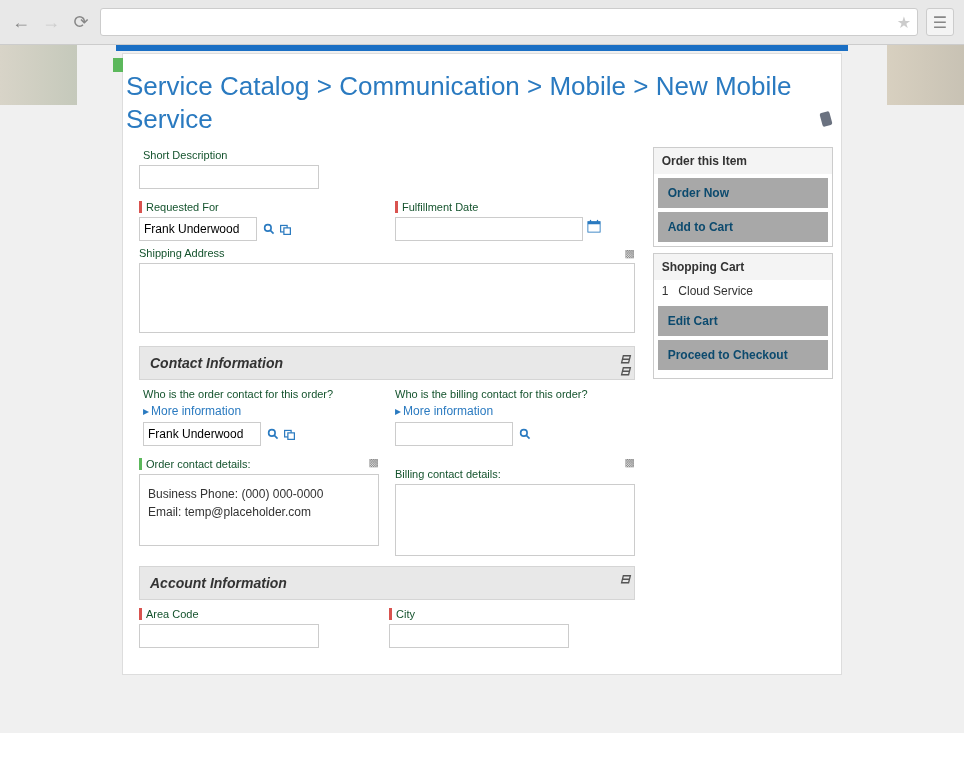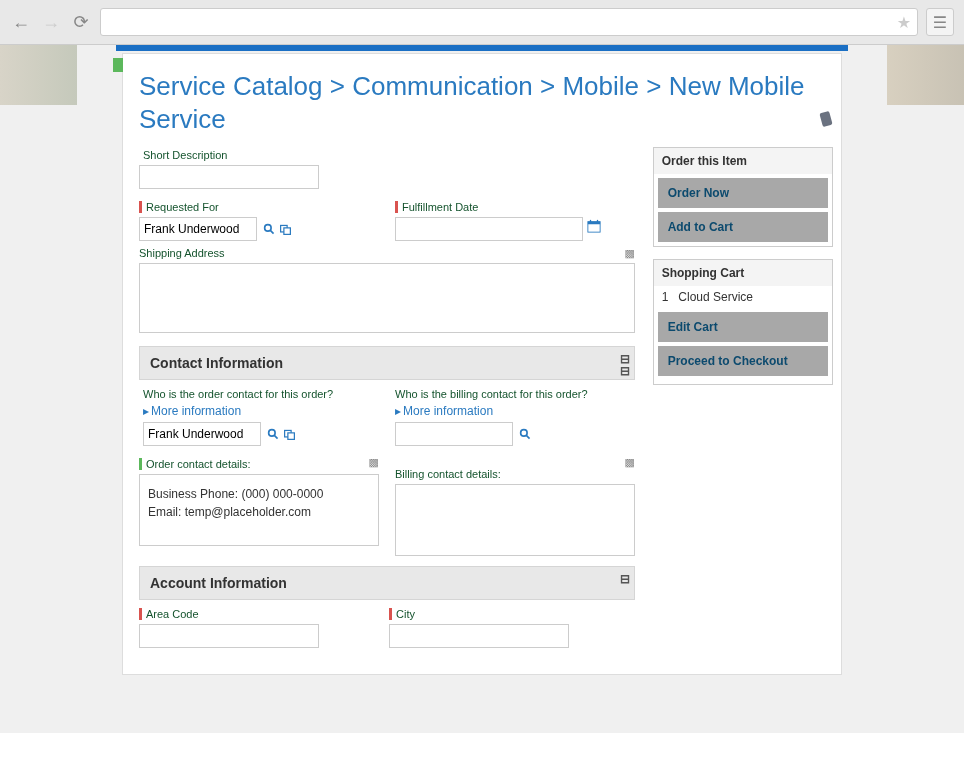--- a/index.html
+++ b/index.html
@@ -16,21 +16,21 @@
   
   .bg-strip { height: 60px; background: linear-gradient(90deg,#d8d4c8 0%, #c5c9bb 8%, #f0f0f0 8%, #f0f0f0 92%, #d8d0c0 92%, #c8c2b4 100%); position: relative; }
   .blue-bar { position:absolute; top:0; left:12%; right:12%; height:6px; background:#1a6fc4; }
 
   
   .page-outer { background:#f0f0f0; min-height: 680px; padding-bottom:40px;}
   .page { width: 720px; margin: -52px auto 0; background: #fff; border:1px solid #ddd; position:relative; padding: 12px 0 20px; }
   .green-tab { position:absolute; left:-10px; top:4px; width:10px; height:14px; background:#5cb85c; }
   .pin-icon { position:absolute; right:10px; top:58px; width:10px; height:14px; background:#6b7280; border-radius:2px; transform: rotate(-15deg);}
 
-  .breadcrumb { font-size: 26px; font-weight: 300; color: #2a7ac0; padding: 4px 16px 12px; line-height: 1.25; }
+  .breadcrumb { font-size: 26px; font-weight: 300; color: #2a7ac0; padding: 4px 3px 12px; line-height: 1.25; }
   .left-col { display:inline-block; vertical-align:top; width:522px; padding: 0 10px 0 16px;}
   .right-col { display:inline-block; vertical-align:top; width:180px; margin-left:4px;}
 
   
   .hero { display:flex; gap:18px; padding: 4px 0 16px; }
   .tablet-icon { width:42px; height:48px; border:3px solid #2a7ac0; border-radius:4px; position:relative; margin-top:4px; margin-left:4px;}
   .tablet-icon::after { content:""; position:absolute; bottom:2px; left:50%; transform:translateX(-50%); width:6px; height:6px; border:2px solid #2a7ac0; border-radius:50%;}
   .plan-links a { display:block; color:#2a7ac0; font-size:14px; margin-bottom:14px; text-decoration:none; }
 
   
@@ -42,29 +42,29 @@
   .row { display:flex; gap:16px; margin-bottom:6px; flex-wrap:wrap;}
   .half { width: calc(50% - 8px); position:relative;}
   .full { width: 100%; position:relative;}
   .lookup-icons { display:inline-flex; gap:2px; vertical-align:middle; margin-left:2px;}
   .small-icon { width:14px; height:14px; display:inline-flex; align-items:center; justify-content:center; font-size:12px; color:#2a7ac0; cursor:pointer;}
   .ref-icon { color:#2a7ac0;}
   .cal-icon svg { width:14px; height:14px; }
   .corner-icon { position:absolute; right:0; top:0; font-size:11px; color:#888; cursor:pointer;}
 
   
-  .section-head { background:#e8e8e8; border:1px solid #d5d5d5; padding:8px 10px; font-weight:bold; font-size:14px; margin-top:10px; position:relative;}
+  .section-head { background:#e8e8e8; border:1px solid #d5d5d5; padding:8px 10px; font-weight:bold; font-size:14px; margin-top:10px; position:relative;font-style:italic;}
   .section-toggle { position:absolute; right:4px; top:6px; font-size:12px; color:#555; cursor:pointer; line-height:1;}
   .more-info { color:#2a7ac0; font-size:12px; cursor:pointer; }
   .more-info .tri { display:inline-block; margin-right:2px; color:#2a7ac0;}
   .contact-block { padding:6px 4px 4px; }
   .details-box { border:1px solid #ccc; min-height:72px; padding:10px 8px; font-size:12px; line-height:1.5;}
 
   
-  .card { border:1px solid #ccc; background:#fff; margin-bottom:12px;}
+  .card { border:1px solid #ccc; background:#fff; margin-bottom:6px;}
   .card-head { font-weight:bold; font-size:12px; padding:6px 8px; background:#f4f4f4;}
   .card-body { padding:4px;}
   .gray-btn { display:block; width:100%; background:#a8a8a8; color:#0c4a6e; font-weight:bold; font-size:12px; border:none; padding:8px 10px; margin-bottom:4px; text-align:left; cursor:pointer;}
   .cart-line { font-size:12px; padding:4px 8px; }
 </style>
 </head>
 <body>
 
 <div class="chrome">
   <div class="nav-btn">←</div>

